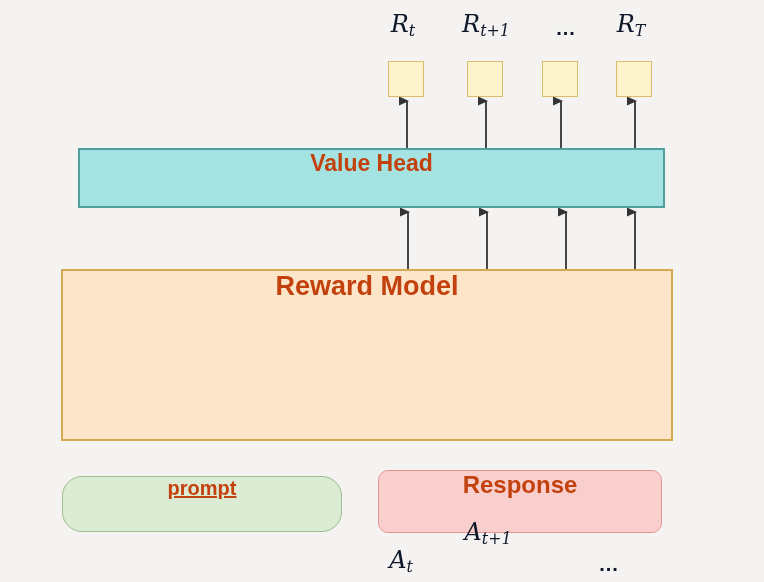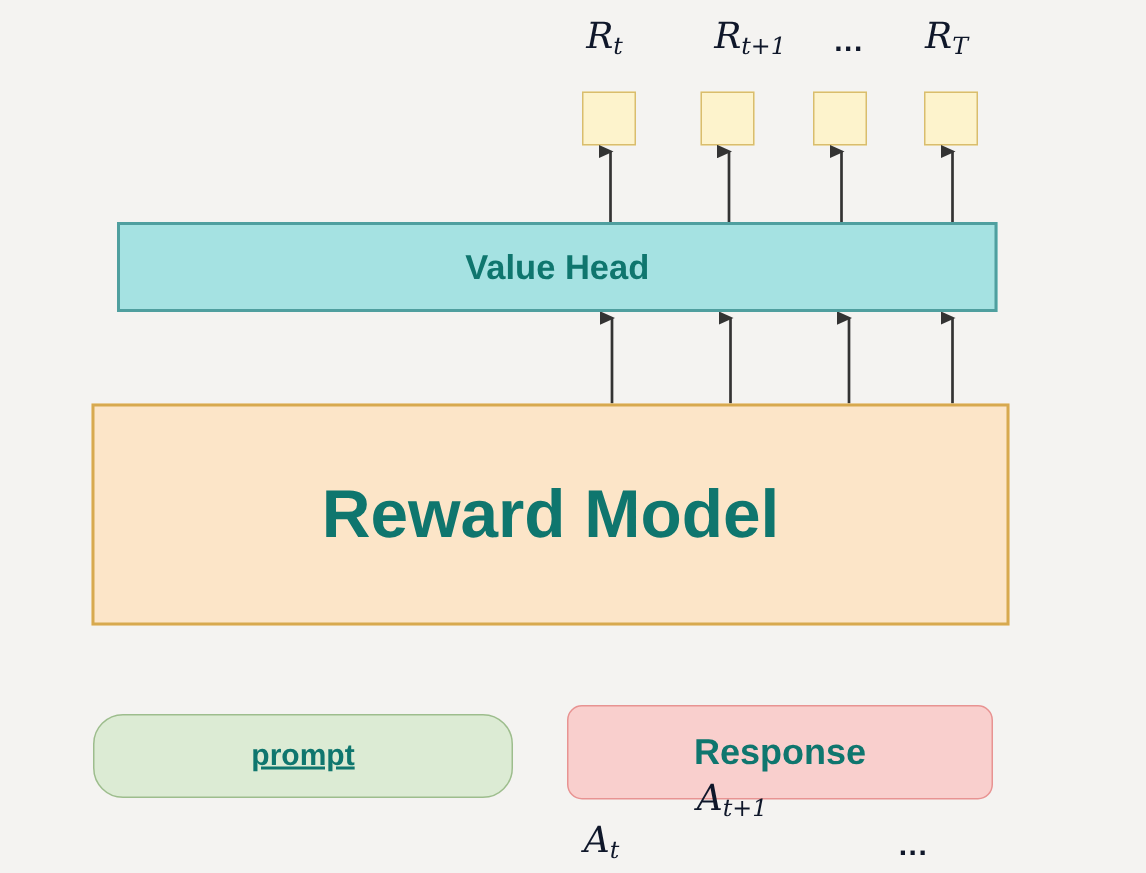--- a/index.html
+++ b/index.html
@@ -58,44 +58,44 @@
     top: 0;
     width: 764px;
     height: 582px;
     pointer-events: none;
   }
 
   
   .box {
     position: absolute;
     display: flex;
-    align-items: center;
+    align-items: flex-start;
     justify-content: center;
     box-sizing: border-box;
-    color: #0f766e;
+    color: #c2410c;
     font-weight: bold;
     text-align: center;
   }
   .value-head {
     left: 78px;
     top: 148px;
     width: 587px;
     height: 60px;
     background: #a5e2e2;
     border: 2px solid #4f9f9f;
     font-size: 23px;
   }
   .reward-model {
     left: 61px;
     top: 269px;
     width: 612px;
-    height: 148px;
+    height: 172px;
     background: #fce5c8;
     border: 2px solid #d7a94f;
-    font-size: 45px;
+    font-size: 27px;
   }
   .prompt-box {
     left: 62px;
     top: 476px;
     width: 280px;
     height: 56px;
     background: #dcebd4;
     border: 1.5px solid #9dbd8d;
     border-radius: 20px;
     font-size: 20px;
@@ -111,21 +111,21 @@
     border-radius: 10px;
     font-size: 24px;
   }
 </style>
 </head>
 <body>
 
 <div class="canvas">
 
   <div class="math-label" style="left:403px; top:12px;"><span>R</span><sub class="math-sub">t</sub></div>
-  <div class="math-label" style="left:500px; top:12px;"><span>R</span><sub class="math-sub">t+1</sub></div>
+  <div class="math-label" style="left:486px; top:12px;"><span>R</span><sub class="math-sub">t+1</sub></div>
   <div class="math-label ellipsis" style="left:566px; top:18px;"><span>...</span></div>
   <div class="math-label" style="left:631px; top:12px;"><span>R</span><sub class="math-sub">T</sub></div>
 
   <div class="token-square" style="left:388px;"></div>
   <div class="token-square" style="left:467px;"></div>
   <div class="token-square" style="left:542px;"></div>
   <div class="token-square" style="left:616px;"></div>
 
   <svg class="arrows" viewBox="0 0 764 582">
     <defs>

